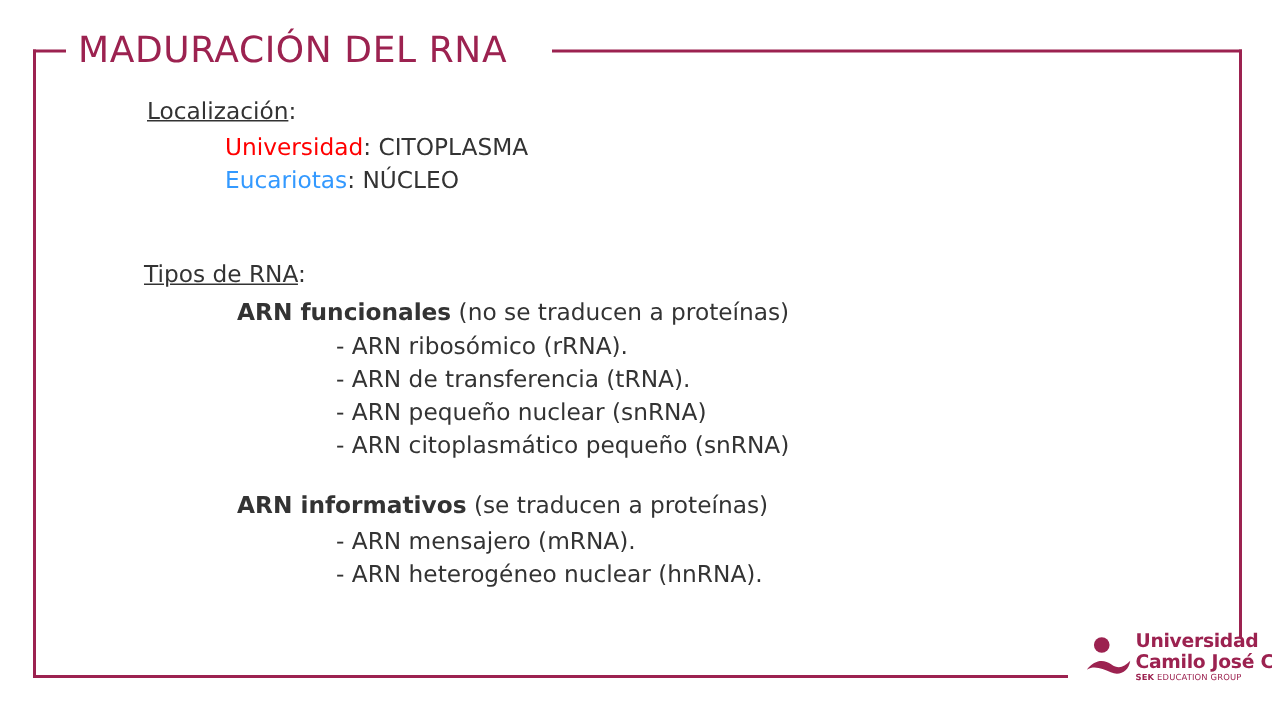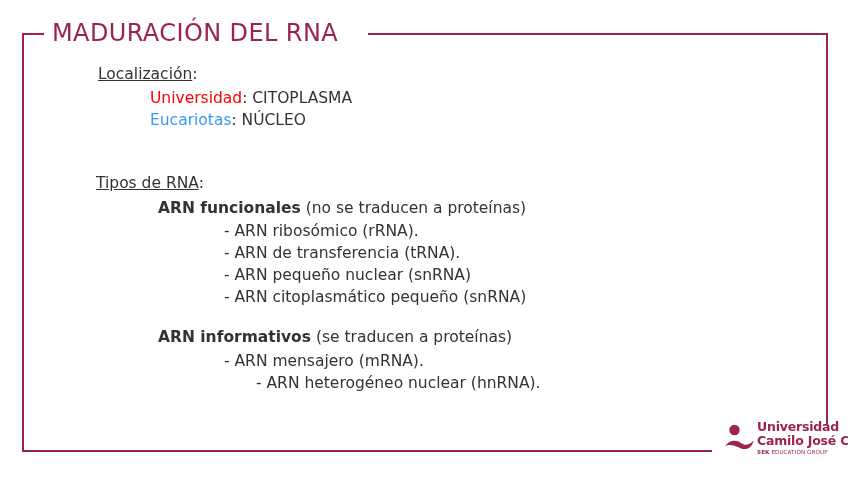--- a/index.html
+++ b/index.html
@@ -162,21 +162,21 @@
     <div class="line" style="left:158px; top:198px;"><span class="bold">ARN funcionales</span><span> (no se traducen a proteínas)</span></div>
 
     <div class="line" style="left:224px; top:221px;">- ARN ribosómico (rRNA).</div>
     <div class="line" style="left:224px; top:243px;">- ARN de transferencia (tRNA).</div>
     <div class="line" style="left:224px; top:265px;">- ARN pequeño nuclear (snRNA)</div>
     <div class="line" style="left:224px; top:287px;">- ARN citoplasmático pequeño (snRNA)</div>
 
     <div class="line" style="left:158px; top:327px;"><span class="bold">ARN informativos</span><span> (se traducen a proteínas)</span></div>
 
     <div class="line" style="left:224px; top:351px;text-align:right;">- ARN mensajero (mRNA).</div>
-    <div class="line" style="left:224px; top:373px;margin-left:32px;">- ARN heterogéneo nuclear (hnRNA).</div>
+    <div class="line" style="left:224px; top:373px;">- ARN heterogéneo nuclear (hnRNA).</div>
 
   </div>
 
   <div class="logo">
     <svg class="logo-mark" viewBox="0 0 32 30">
       <circle cx="11.5" cy="8" r="5.2" fill="#9C2250"></circle>
       <path d="M1.5 24.5 C7 17.5, 13 17.5, 18 21 C22 23.8, 26 23.5, 30.5 18.5 C29.5 25.5, 23.5 28.8, 17.5 26.2 C12 23.8, 6.5 21.5, 1.5 24.5 Z" fill="#9C2250"></path>
     </svg>
     <div class="logo-text">
       <div class="logo-l1">Universidad</div>

